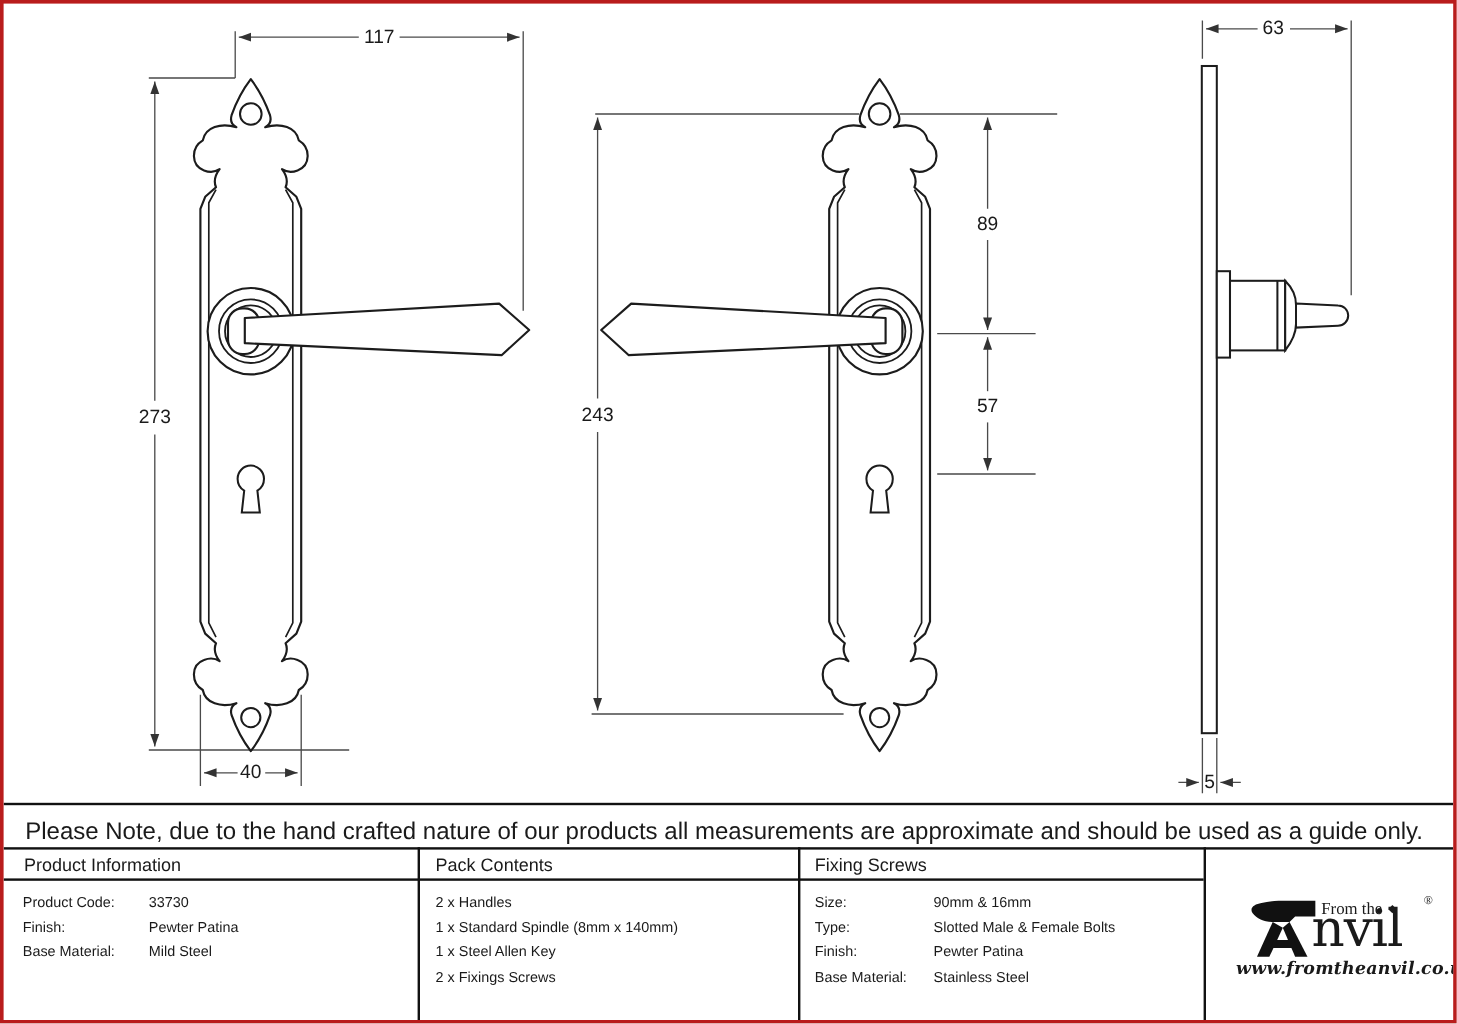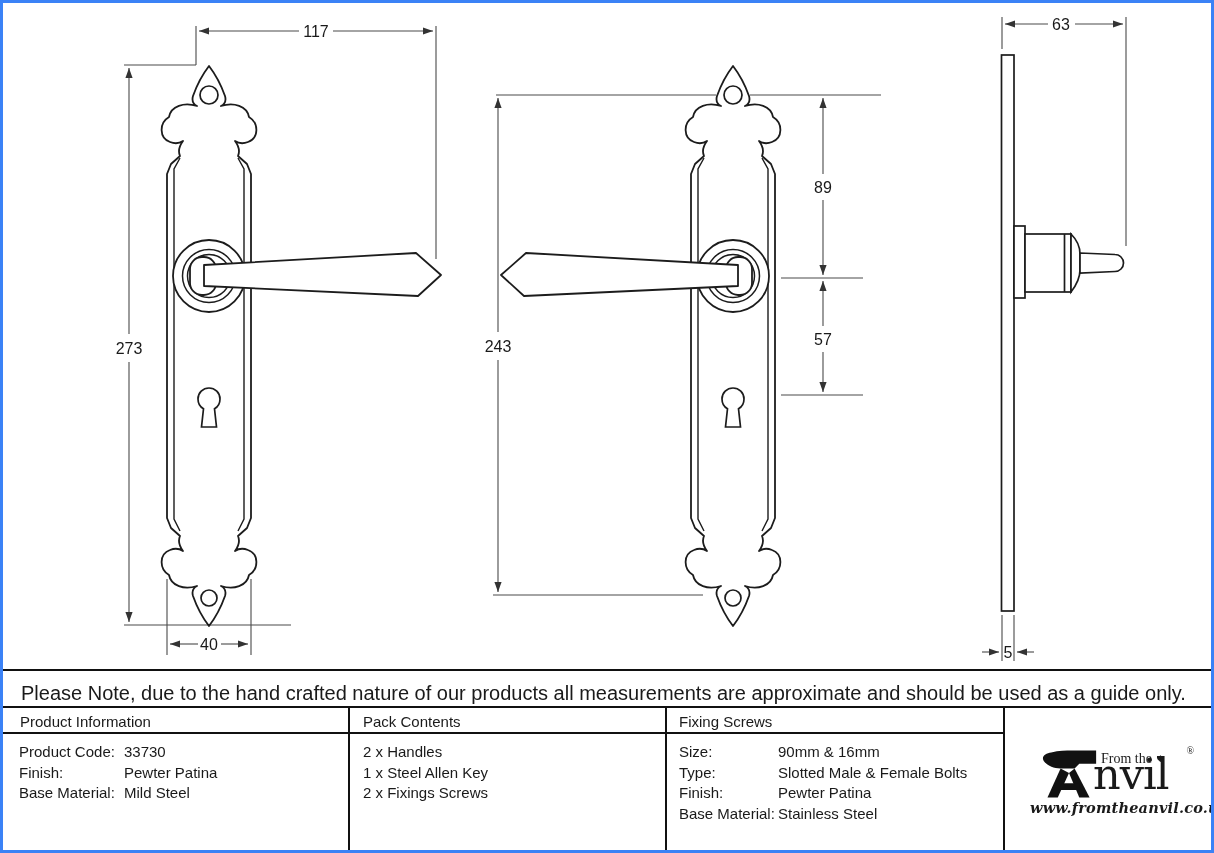--- a/index.html
+++ b/index.html
@@ -1,26 +1,26 @@
 <!DOCTYPE html>
 <html><head>
 <meta charset="utf-8">
 <style>
   html,body{margin:0;padding:0;background:#e8e8e8;}
   .page{
     position:relative;width:1214px;height:853px;background:#fff;
-    border:3px solid #3b82f6;box-sizing:border-box;overflow:hidden;
+    border:3px solid #b91c1c;box-sizing:border-box;overflow:hidden;
     font-family:"Liberation Sans",sans-serif;color:#1a1a1a;
   }
   .hline,.vline{position:absolute;background:#111;}
   .hline{height:2px;left:0;right:0;}
   .vline{width:2px;}
   .note-text{position:absolute;left:18px;top:679px;font-size:20px;}
   .col-header{position:absolute;top:710px;font-size:15px;text-align:center;}
-  .info-rows{position:absolute;font-size:15px;line-height:20.6px;}
+  .info-rows{position:absolute;font-size:12px;line-height:20.6px;}
   .info-rows .lbl{display:inline-block;}
   .pi .lbl{width:105px;}
   .fs .lbl{width:99px;}
   svg text{font-family:"Liberation Sans",sans-serif;font-size:16px;fill:#1a1a1a;}
   
   .logo{position:absolute;left:1037px;top:744px;width:150px;height:70px;}
   .logo .anvil-svg{position:absolute;left:0;top:2px;}
   .logo .from-the{position:absolute;left:61px;top:4px;font-family:"Liberation Serif",serif;font-size:14px;white-space:nowrap;}
   .logo .diamond{font-size:9px;vertical-align:2px;margin-left:5px;}
   .logo .reg{position:absolute;right:-4px;top:-2px;font-family:"Liberation Serif",serif;font-size:10px;}
@@ -143,20 +143,21 @@
   <div class="col-header" style="left:676px;">Fixing Screws</div>
 
   <div class="info-rows pi" style="left:16px;top:739px;">
     <div><span class="lbl">Product Code:</span><span>33730</span></div>
     <div><span class="lbl">Finish:</span><span>Pewter Patina</span></div>
     <div><span class="lbl">Base Material:</span><span>Mild Steel</span></div>
   </div>
 
   <div class="info-rows" style="left:360px;top:739px;">
     <div>2 x Handles</div>
+    <div>1 x Standard Spindle (8mm x 140mm)</div>
     <div>1 x Steel Allen Key</div>
     <div>2 x Fixings Screws</div>
   </div>
 
   <div class="info-rows fs" style="left:676px;top:739px;">
     <div><span class="lbl">Size:</span><span>90mm &amp; 16mm</span></div>
     <div><span class="lbl">Type:</span><span>Slotted Male &amp; Female Bolts</span></div>
     <div><span class="lbl">Finish:</span><span>Pewter Patina</span></div>
     <div><span class="lbl">Base Material:</span><span>Stainless Steel</span></div>
   </div>

